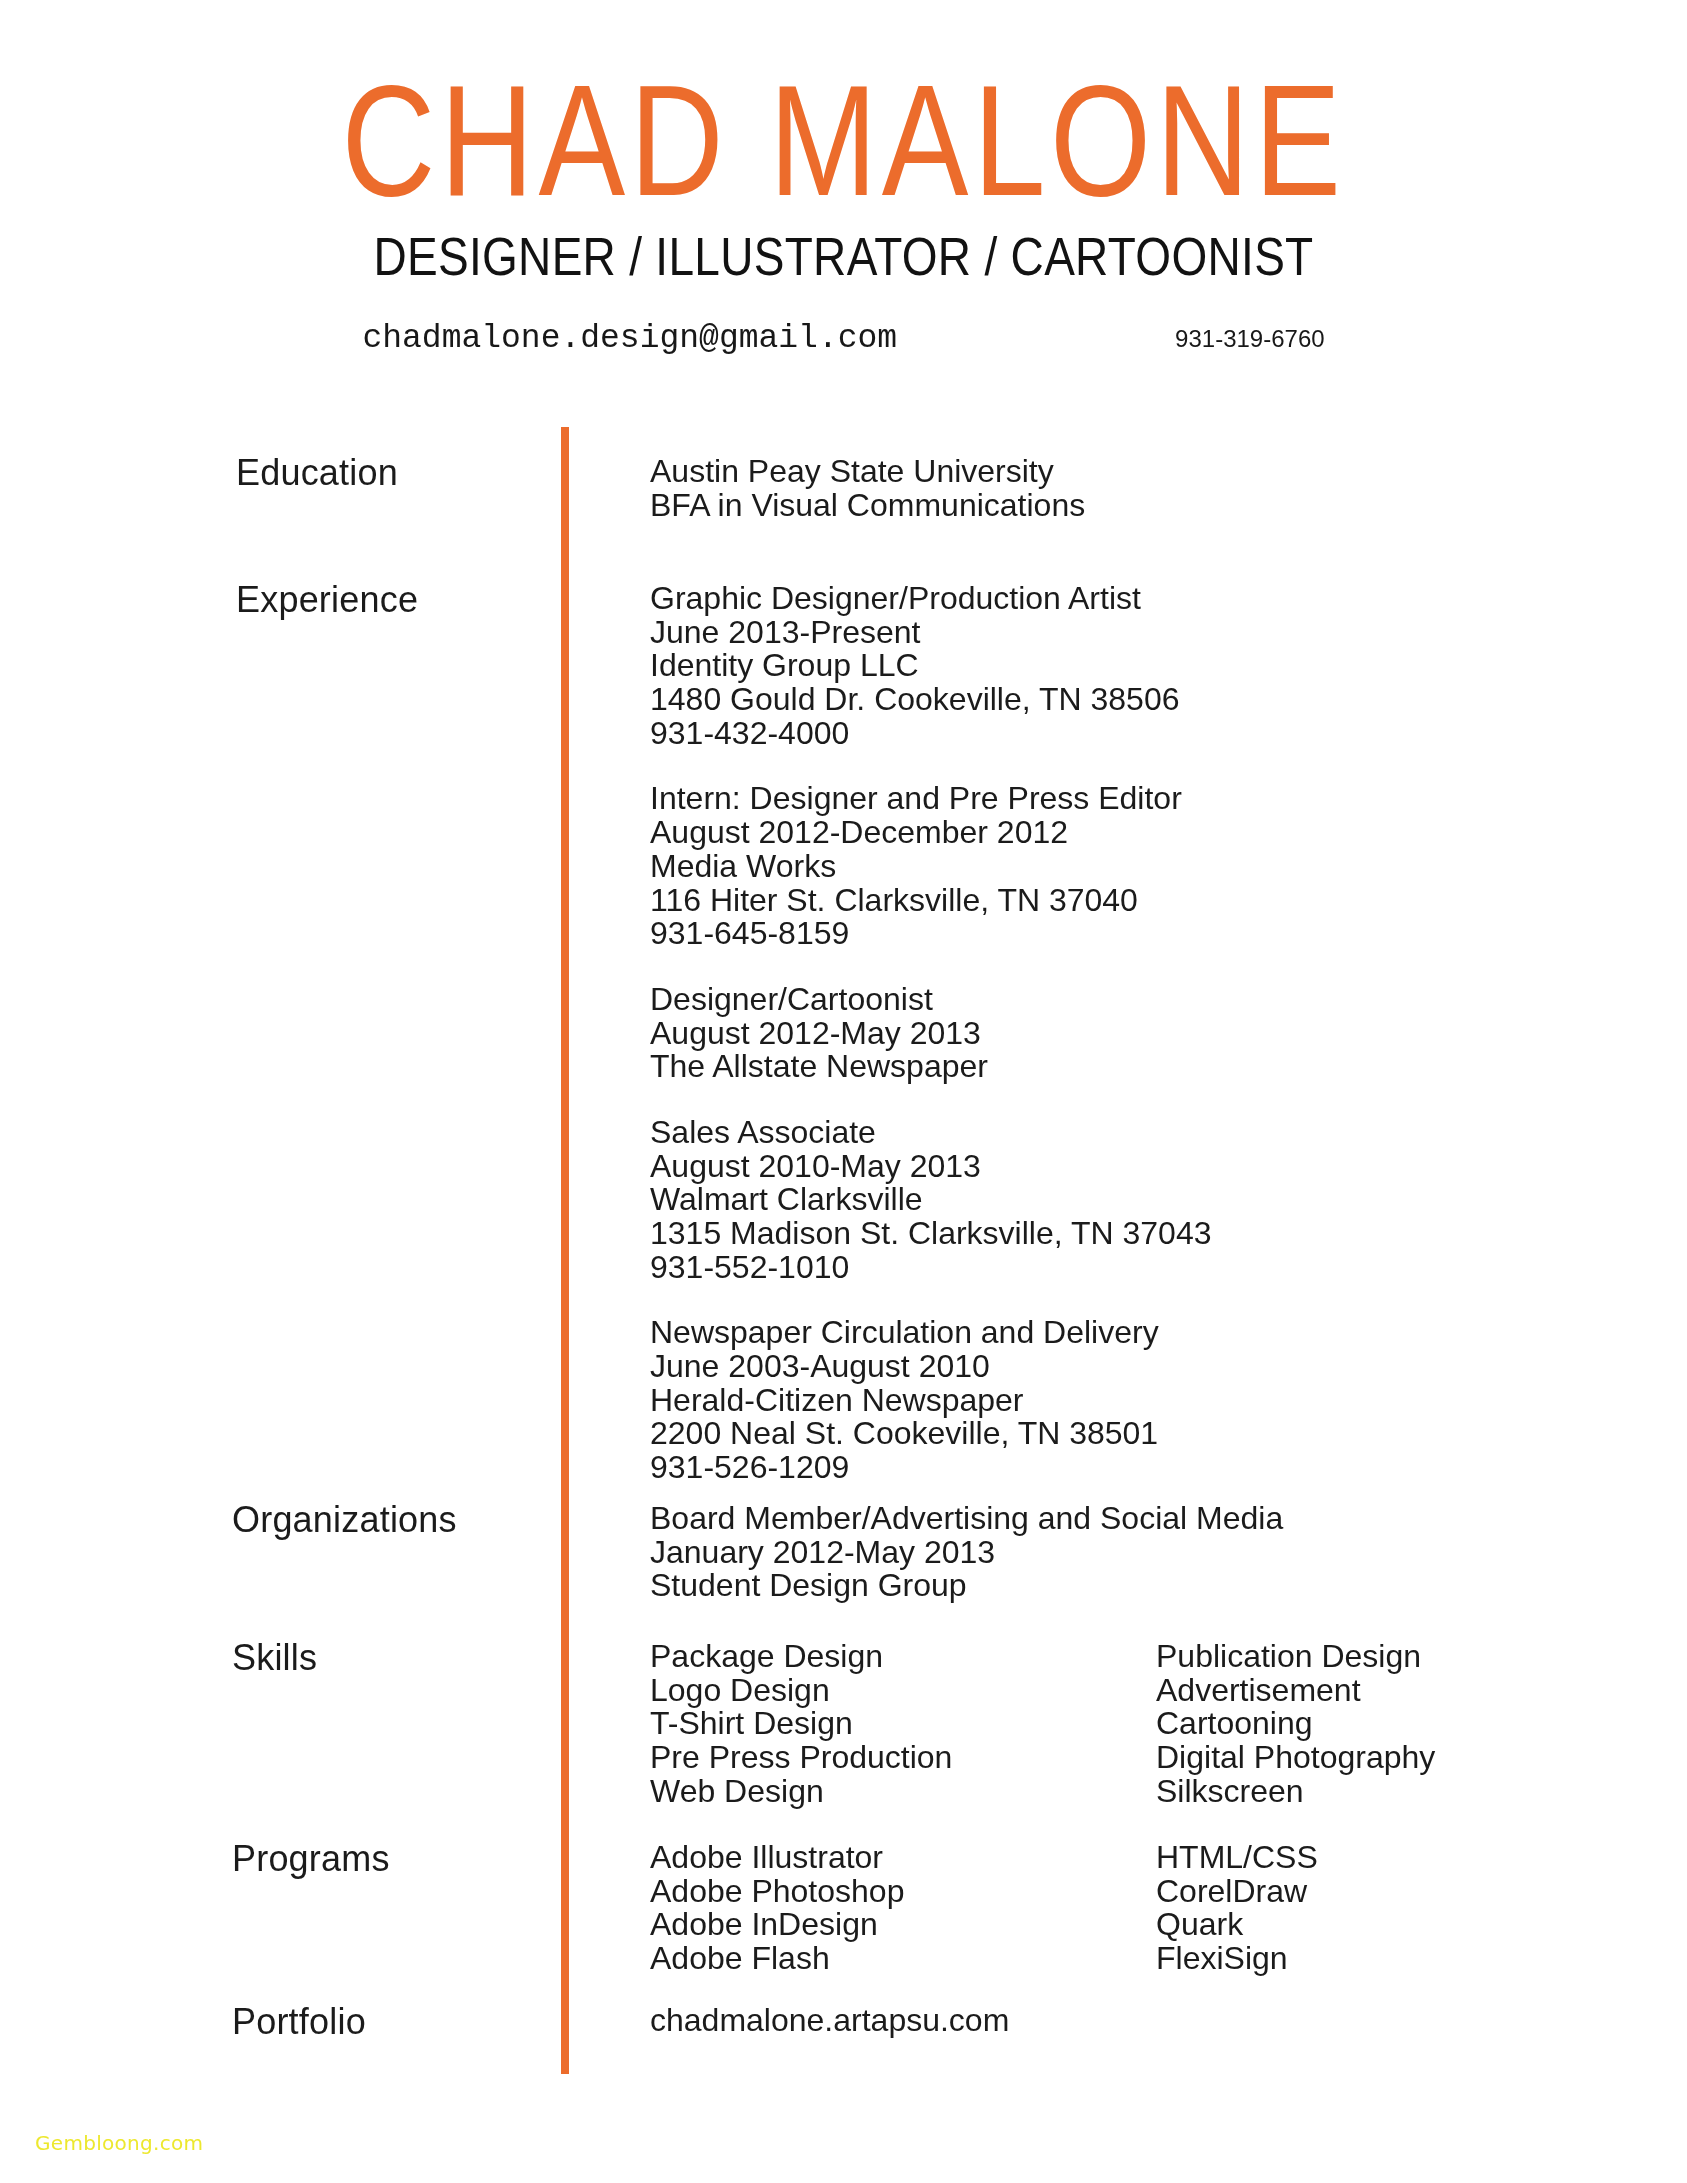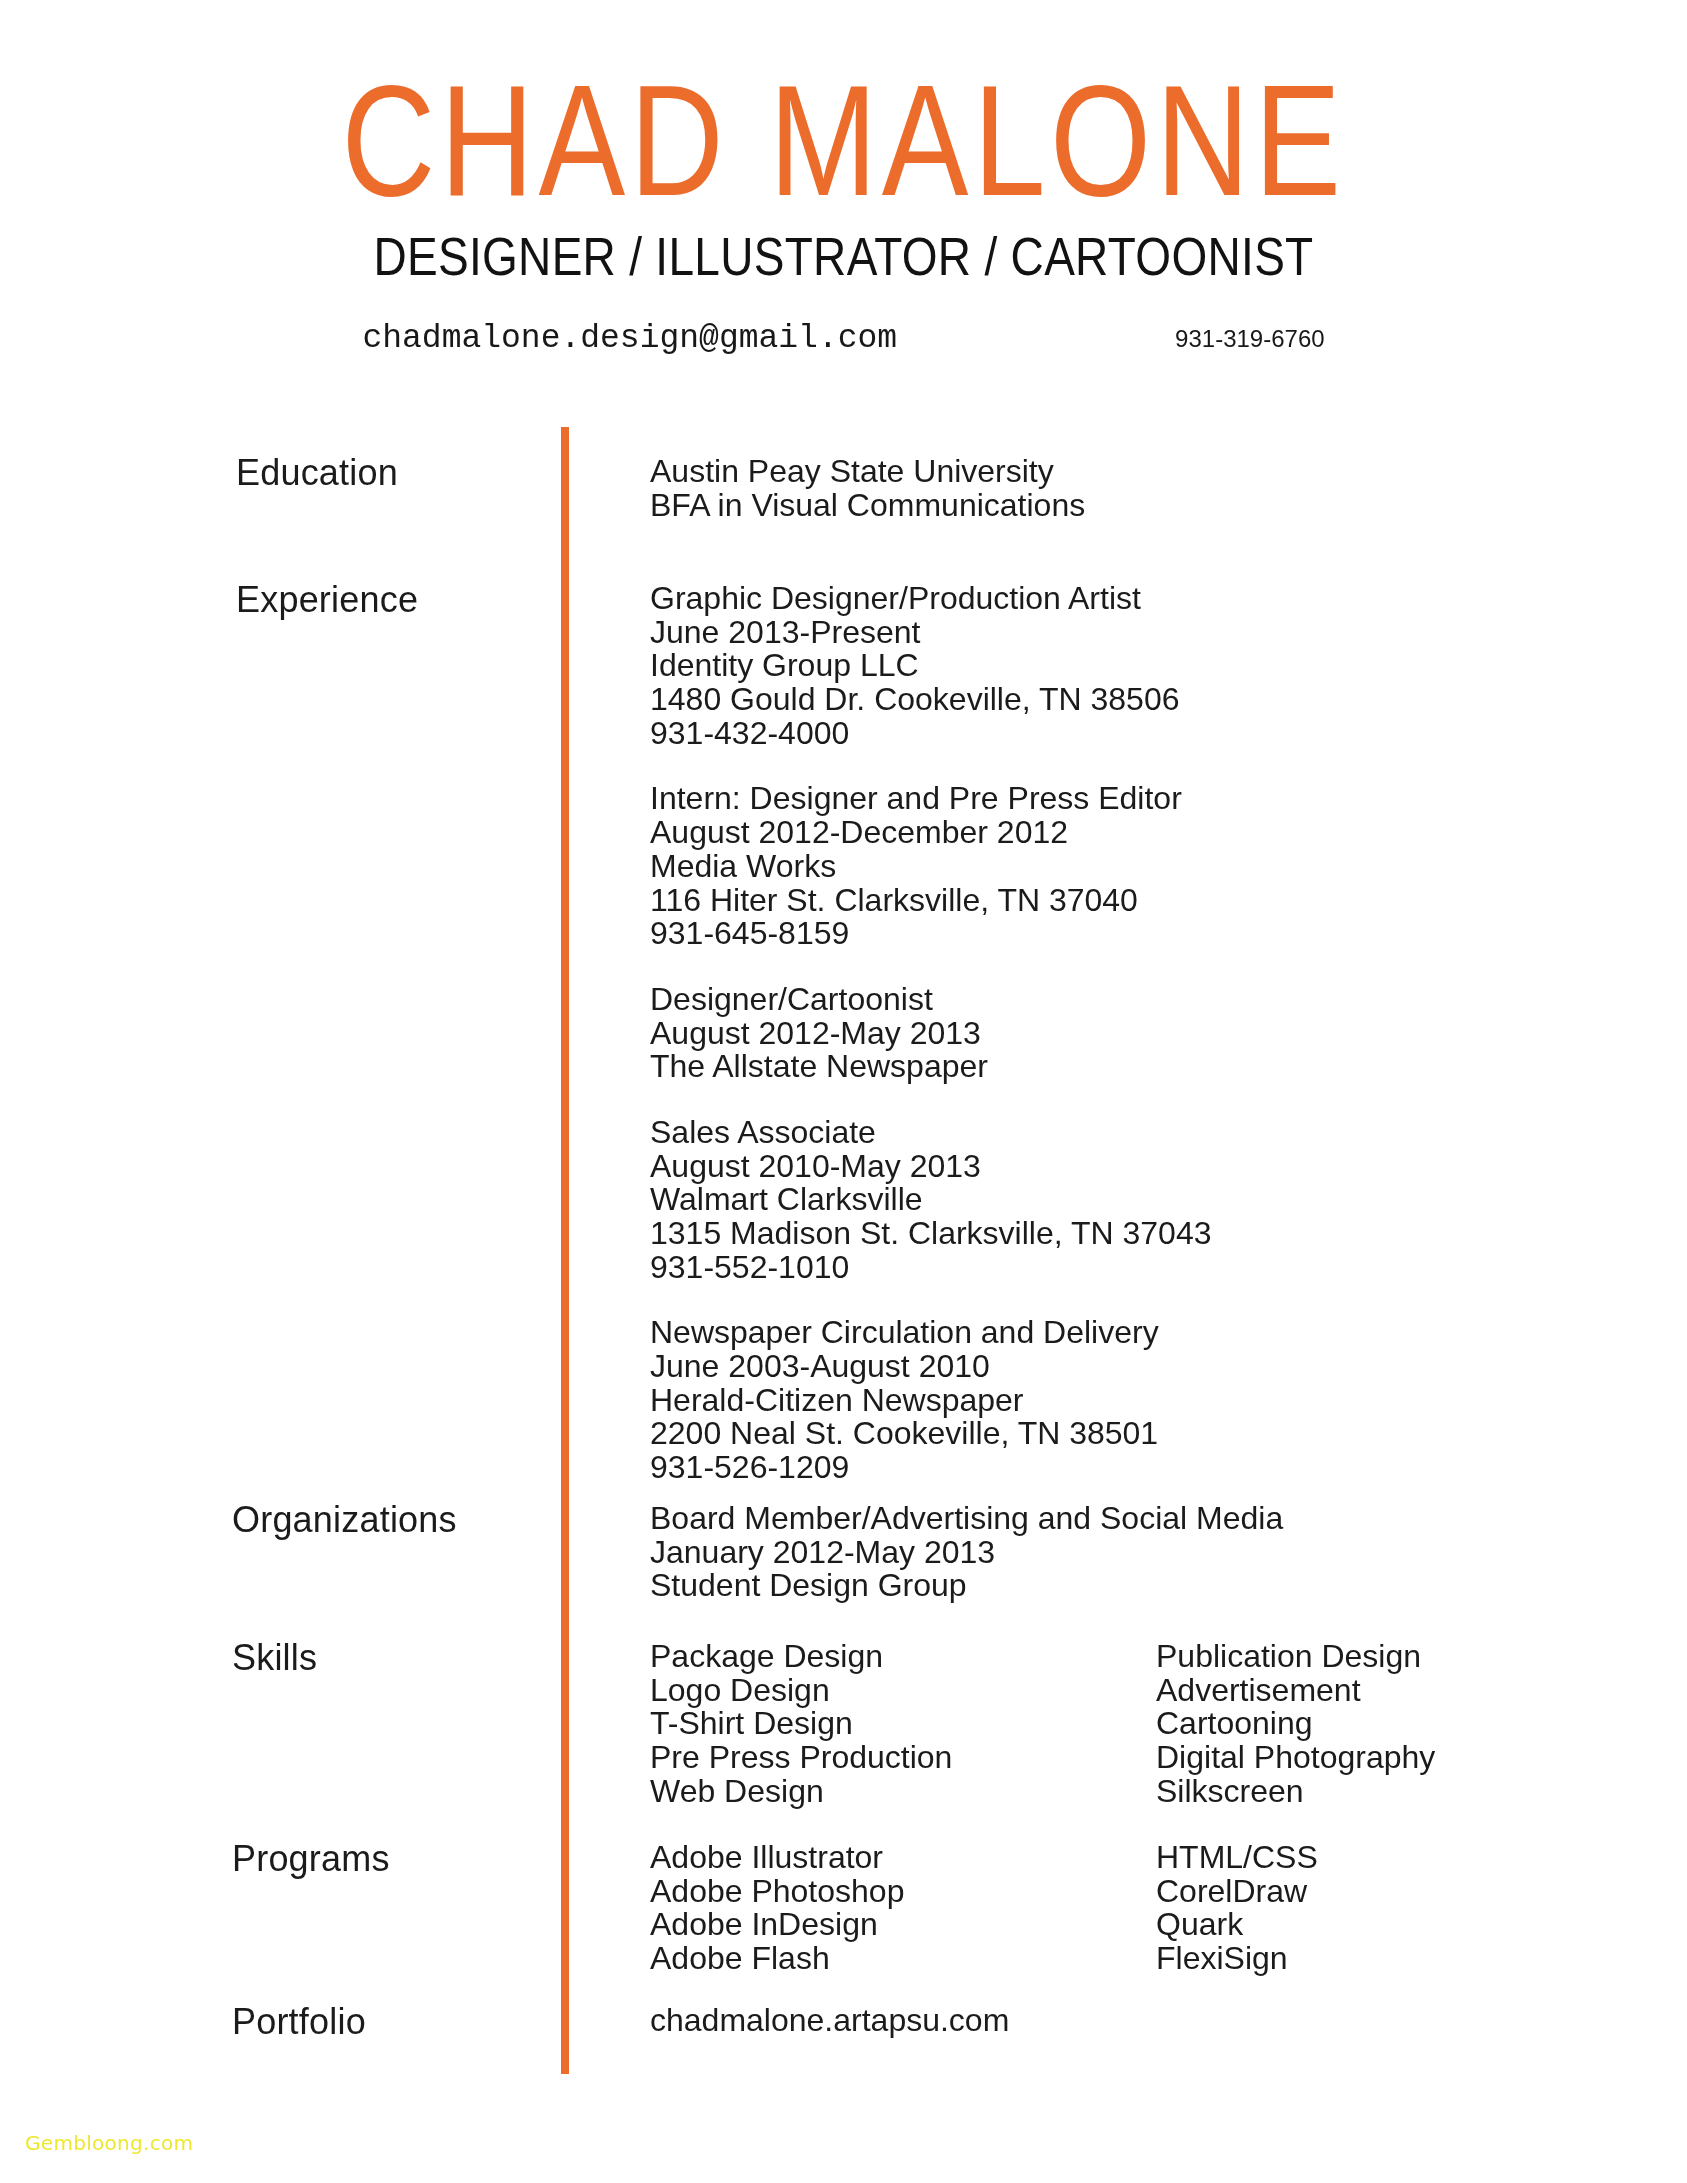--- a/index.html
+++ b/index.html
@@ -150,21 +150,21 @@
     left: 506px;
     top: 0;
   }
   .cols .line {
     line-height: 33px;
   }
 
   
   #watermark {
     position: absolute;
-    left: 25px;
+    left: 35px;
     top: 2133px;
     font-size: 20px;
     line-height: 1.0;
     color: #EDE82E;
     letter-spacing: 0.3px;
     font-family: "DejaVu Sans", sans-serif;
   }
 </style>
 </head>
 <body>

